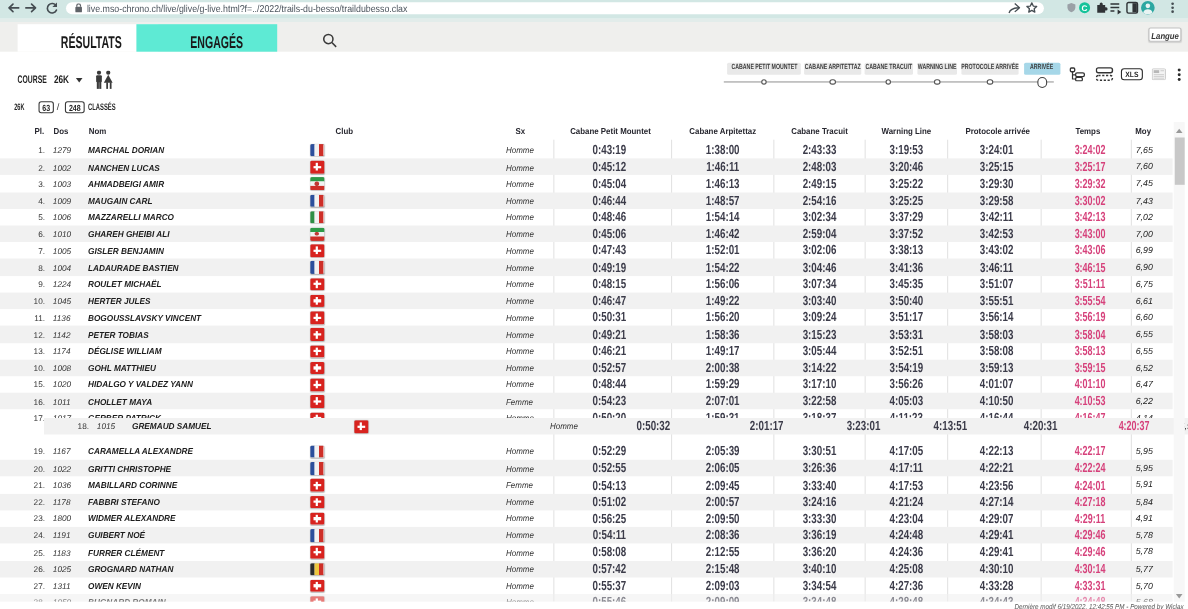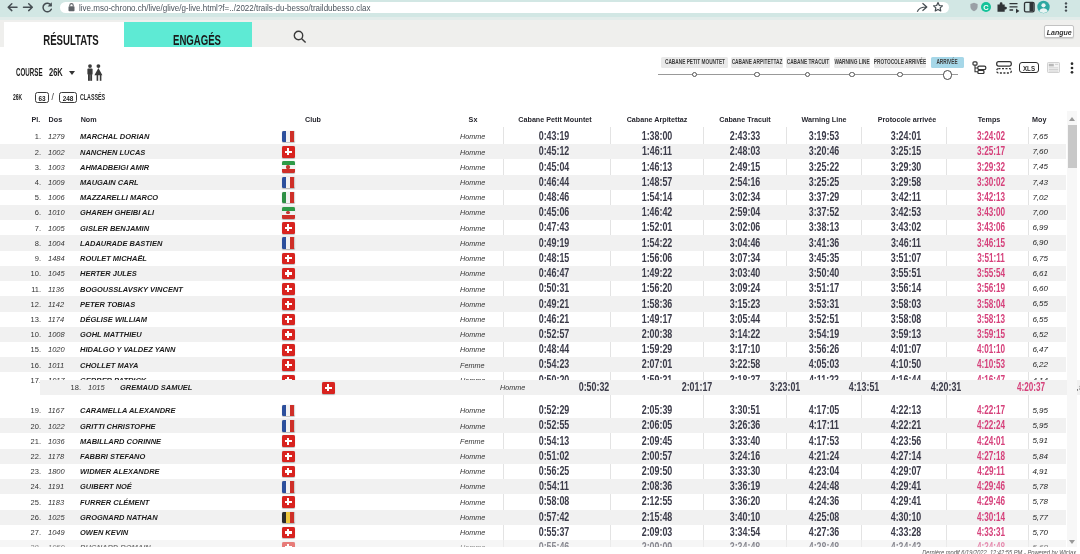--- a/index.html
+++ b/index.html
@@ -8,21 +8,21 @@
 s,i,b,em { text-decoration:none; font-style:normal; font-weight:normal; display:block; position:absolute; }
 
 
 #chrome { position:absolute; left:0; top:0; width:1080px; height:17px; background:#d2e7e4; }
 #chromeb { position:absolute; left:0; top:17px; width:1080px; height:3px; background:#e2ecea; }
 #urlbar { position:absolute; left:60px; top:1.5px; width:889px; height:11.5px; background:#fff; border-radius:6px; }
 #urltext { position:absolute; left:79px; top:3px; font-size:9px; color:#49525b; transform:scaleX(.89); transform-origin:0 0; white-space:nowrap; }
 
 
 #tabbar { position:absolute; left:0; top:20px; width:1080px; height:27px; background:#efefed; }
-#tab1 { position:absolute; left:4px; top:2px; width:128px; height:25px; background:#fff; }
+#tab1 { position:absolute; left:16px; top:2px; width:128px; height:25px; background:#fff; }
 #tab2 { position:absolute; left:124px; top:2px; width:128px; height:25px; background:#5eead4; }
 .tabtxt { position:absolute; top:9.5px; width:100%; text-align:center; font-weight:bold; font-size:15.5px; line-height:15.5px; color:#1a1a1a; transform:scaleX(.62); }
 
 
 #langue { position:absolute; left:1043.5px; top:24.5px; width:30px; height:13.5px; border:1px solid #c2c2c2; border-radius:2px; background:#fff; box-shadow:0 1px 1px rgba(0,0,0,.12); }
 #langue em { position:absolute; top:3px; width:100%; text-align:center; font-style:italic; font-weight:bold; font-size:8px; line-height:8px; color:#333; transform:scaleX(.88); }
 
 .stg { position:absolute; top:57px; height:11px; background:#e9e9e9; border-radius:1.5px; }
 .stg span { position:absolute; top:2.2px; left:50%; font-weight:bold; font-size:6.8px; line-height:6.8px; color:#3c3c3c; transform:translateX(-50%) scaleX(.70); white-space:nowrap; display:block; }
 .stg.arr { background:#a6d7e8; }
@@ -361,21 +361,21 @@
       <b class="c tm" style="left:509px">0:49:19</b>
       <b class="c tm" style="left:612px">1:54:22</b>
       <b class="c tm" style="left:699.5px">3:04:46</b>
       <b class="c tm" style="left:778.5px">3:41:36</b>
       <b class="c tm" style="left:861px">3:46:11</b>
       <b class="c tm pink" style="left:945.5px">3:46:15</b>
       <b class="c moy">6,90</b>
     </div>
 <div class="row odd" style="top:250.70px;">
       <b class="c pl">9.</b>
-      <b class="c dos">1484</b>
+      <b class="c dos">1224</b>
       <b class="c nom">ROULET MICHAËL</b>
       <i class="flag">
         <s style="left:0;width:13px;background:#d8231f"></s>
         <s style="left:5.4px;top:2.2px;width:2.3px;height:7px;background:#fff"></s>
         <s style="left:3px;top:4.5px;width:7px;height:2.3px;background:#fff"></s>
       </i>
       <b class="c sx">Homme</b>
       <b class="c tm" style="left:509px">0:48:15</b>
       <b class="c tm" style="left:612px">1:56:06</b>
       <b class="c tm" style="left:699.5px">3:07:34</b>
@@ -685,21 +685,21 @@
       <b class="c tm" style="left:509px">0:57:42</b>
       <b class="c tm" style="left:612px">2:15:48</b>
       <b class="c tm" style="left:699.5px">3:40:10</b>
       <b class="c tm" style="left:778.5px">4:25:08</b>
       <b class="c tm" style="left:861px">4:30:10</b>
       <b class="c tm pink" style="left:945.5px">4:30:14</b>
       <b class="c moy">5,77</b>
     </div>
 <div class="row odd" style="top:524.75px;">
       <b class="c pl">27.</b>
-      <b class="c dos">1049</b>
+      <b class="c dos">1311</b>
       <b class="c nom">OWEN KEVIN</b>
       <i class="flag">
         <s style="left:0;width:13px;background:#d8231f"></s>
         <s style="left:5.4px;top:2.2px;width:2.3px;height:7px;background:#fff"></s>
         <s style="left:3px;top:4.5px;width:7px;height:2.3px;background:#fff"></s>
       </i>
       <b class="c sx">Homme</b>
       <b class="c tm" style="left:509px">0:55:37</b>
       <b class="c tm" style="left:612px">2:09:03</b>
       <b class="c tm" style="left:699.5px">3:34:54</b>

